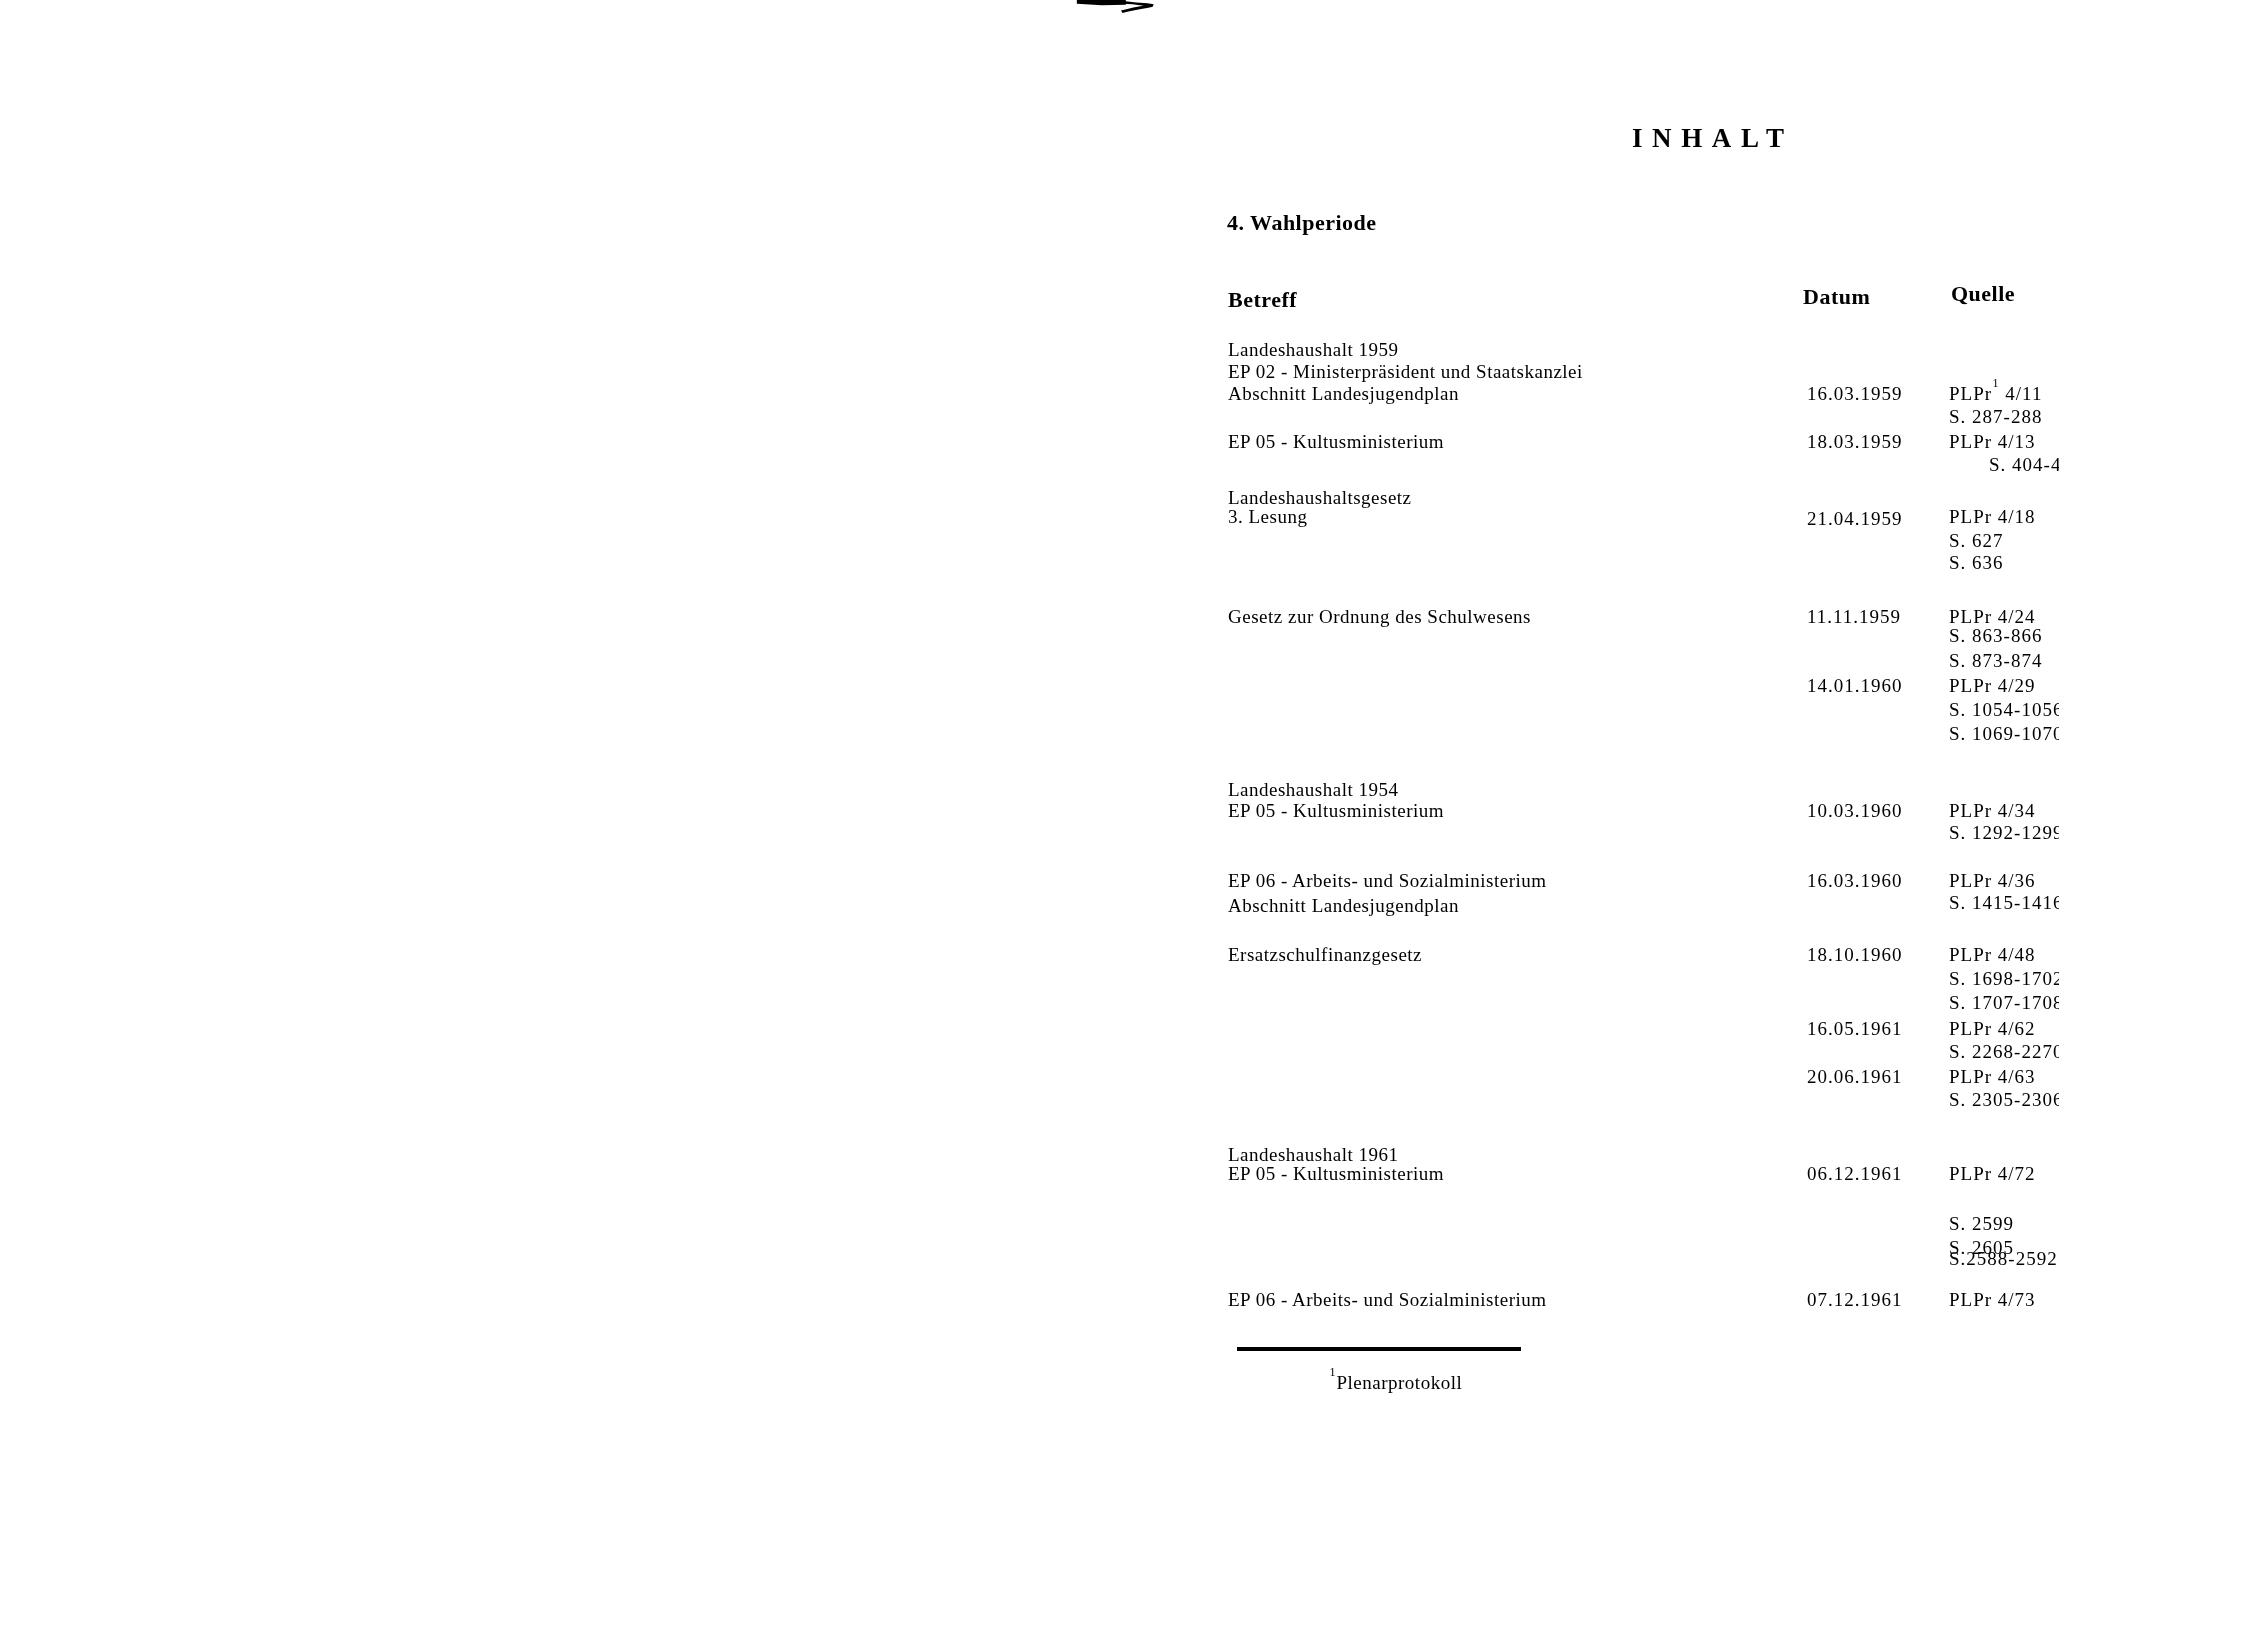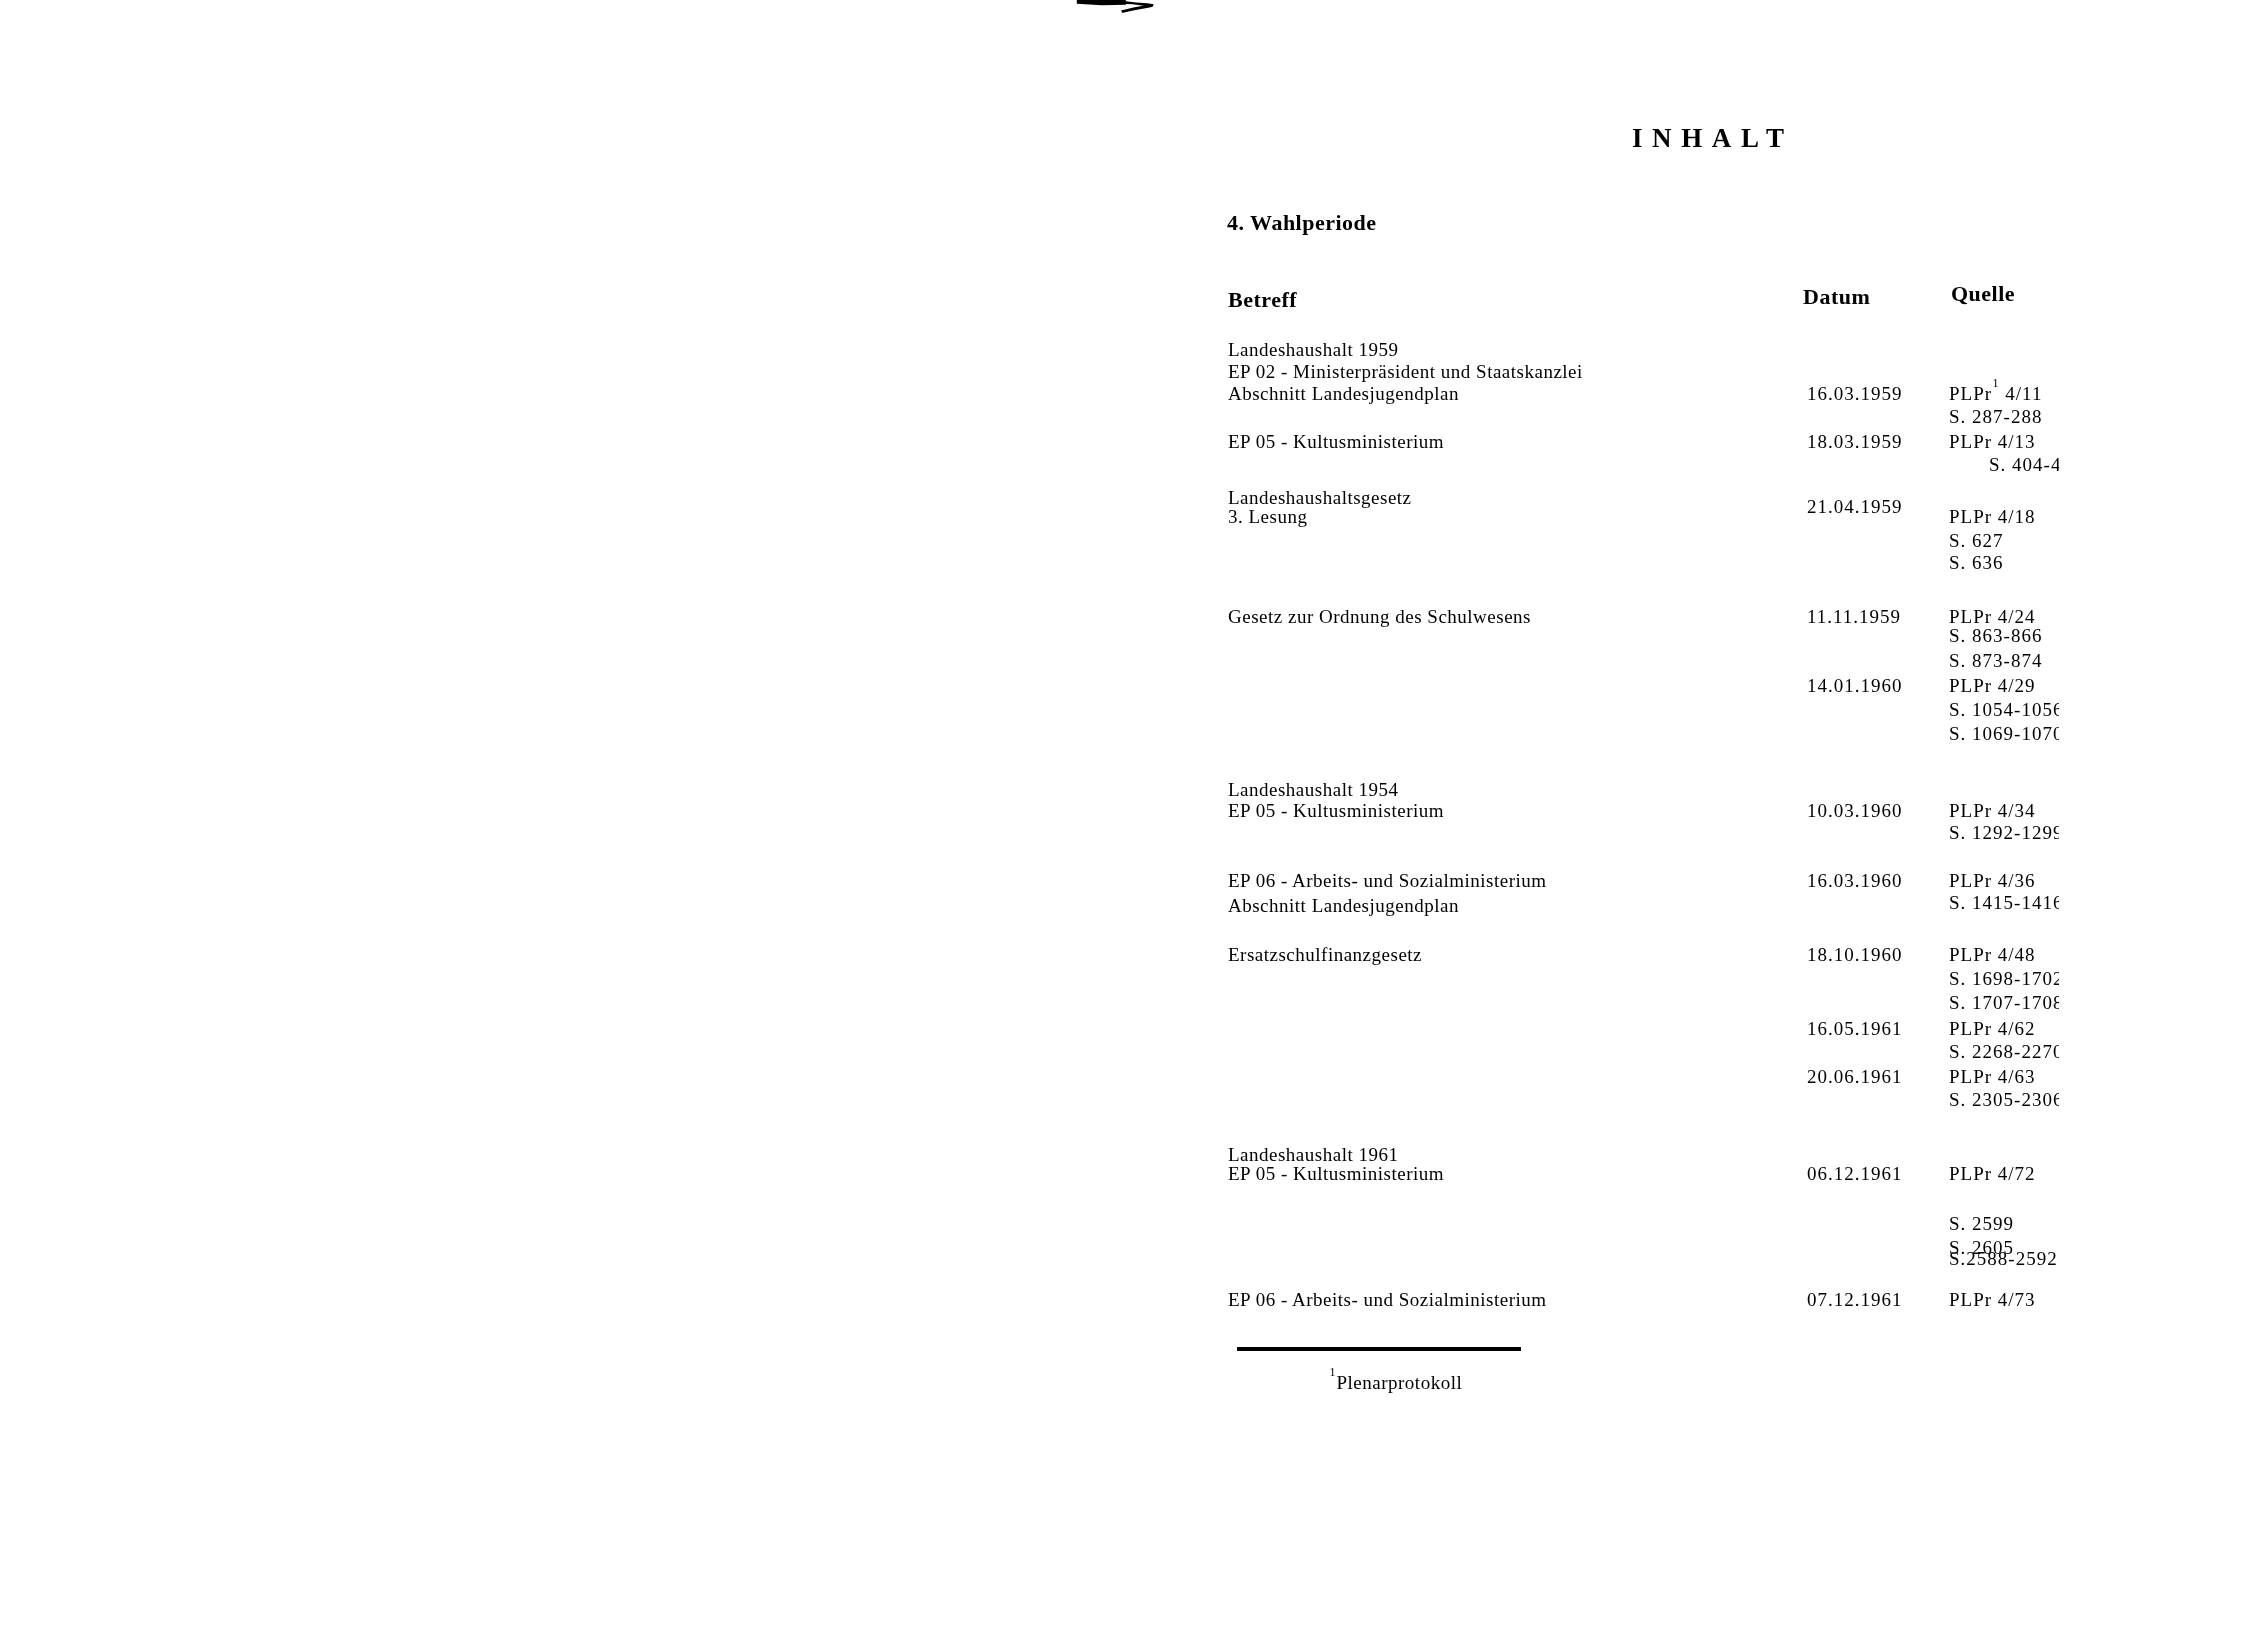--- a/index.html
+++ b/index.html
@@ -63,21 +63,21 @@
       <div class="cell betreff" style="top: 384px;">Abschnitt Landesjugendplan</div>
       <div class="cell datum" style="top: 384px;">16.03.1959</div>
       <div class="cell quelle" style="top: 384px;"><span>PLPr</span><sup>1</sup><span> 4/11</span></div>
       <div class="cell quelle" style="top: 407px;">S. 287-288</div>
       <div class="cell betreff" style="top: 432px;">EP 05 - Kultusministerium</div>
       <div class="cell datum" style="top: 432px;">18.03.1959</div>
       <div class="cell quelle" style="top: 432px;">PLPr 4/13</div>
       <div class="cell quelle" style="top: 455px; margin-left: 40px;">S. 404-409</div>
       <div class="cell betreff" style="top: 488px;">Landeshaushaltsgesetz</div>
       <div class="cell betreff" style="top: 507px;">3. Lesung</div>
-      <div class="cell datum" style="top: 497px;">21.04.1959</div>
+      <div class="cell datum" style="top: 509px;">21.04.1959</div>
       <div class="cell quelle" style="top: 507px;">PLPr 4/18</div>
       <div class="cell quelle" style="top: 531px;">S. 627</div>
       <div class="cell quelle" style="top: 553px;">S. 636</div>
       <div class="cell betreff" style="top: 607px;">Gesetz zur Ordnung des Schulwesens</div>
       <div class="cell datum" style="top: 607px;">11.11.1959</div>
       <div class="cell quelle" style="top: 607px;">PLPr 4/24</div>
       <div class="cell quelle" style="top: 626px;">S. 863-866</div>
       <div class="cell quelle" style="top: 651px;">S. 873-874</div>
       <div class="cell datum" style="top: 676px;">14.01.1960</div>
       <div class="cell quelle" style="top: 676px;">PLPr 4/29</div>

